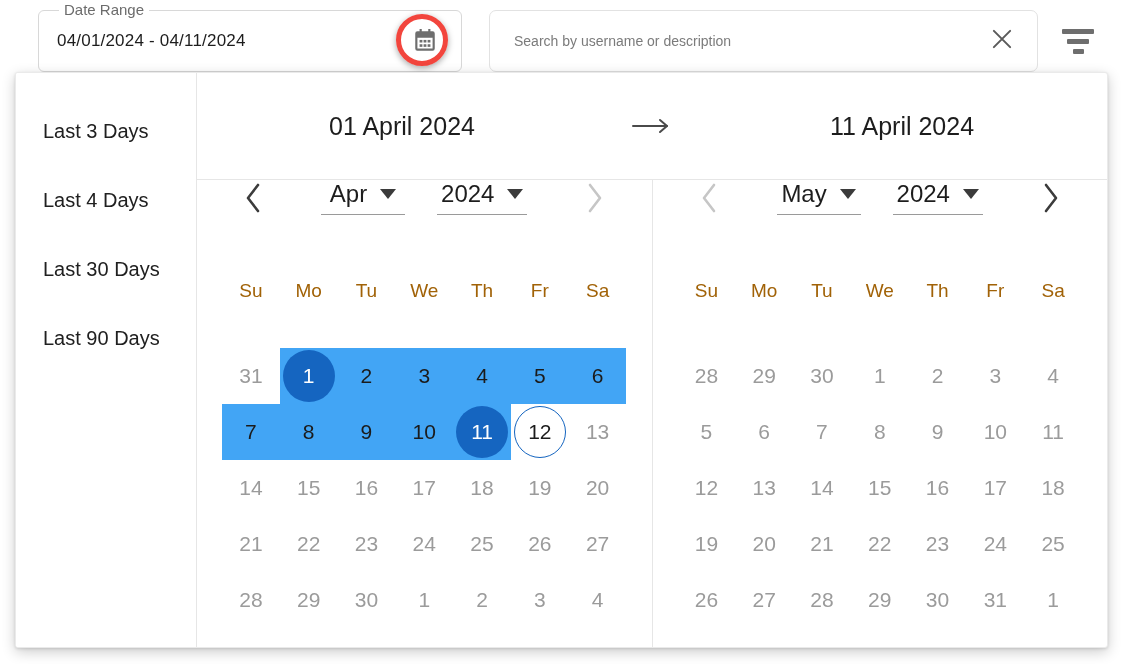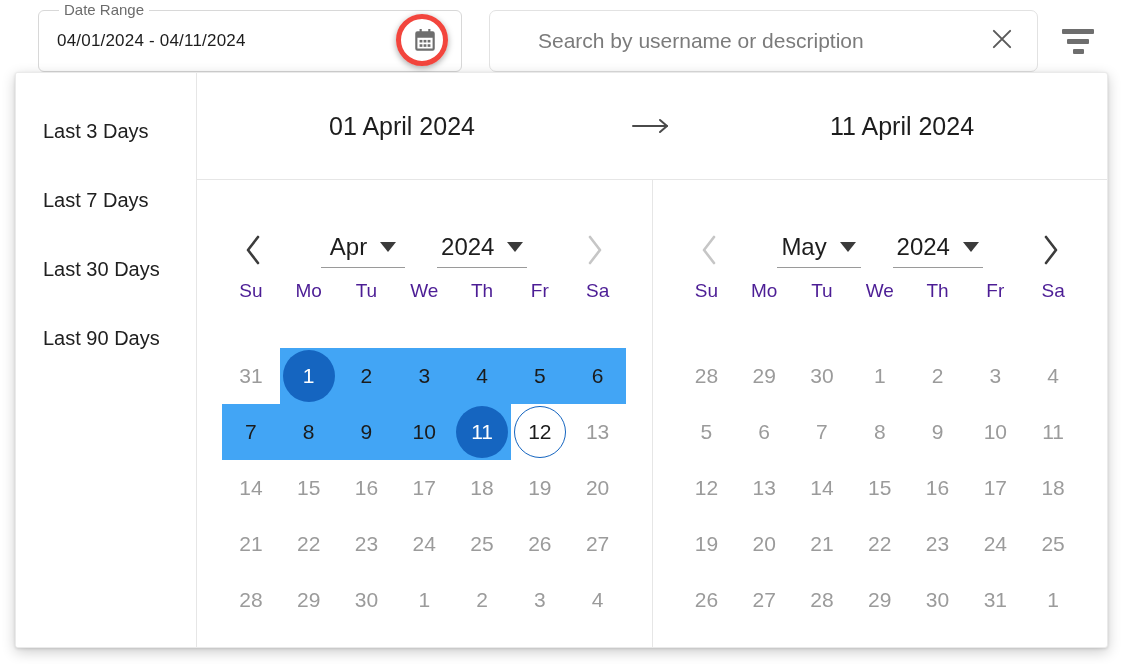--- a/index.html
+++ b/index.html
@@ -41,21 +41,21 @@
     box-shadow: 0 2px 6px rgba(0,0,0,.35);
   }
 
   .search-field {
     position: absolute; left: 489px; top: 10px; width: 549px; height: 62px;
     border: 1px solid #e2e2e2; border-radius: 7px; background: #fff;
   }
   .search-input {
     position: absolute; left: 22px; top: 0; width: 440px; height: 60px;
     border: none; outline: none; background: transparent;
-    font-family: "Liberation Sans", sans-serif; font-size: 21px; color: #4d7c0f; margin-left: 24px;
+    font-family: "Liberation Sans", sans-serif; font-size: 14px; color: #4d7c0f;
   }
   .search-input::placeholder { color: #7b7b7b; opacity: 1; }
   .clear-btn {
     position: absolute; right: 18px; top: 50%; transform: translateY(-50%);
     width: 34px; height: 34px; display: flex; align-items: center; justify-content: center;
     cursor: pointer;
   }
   .filter-btn {
     position: absolute; left: 1056px; top: 24px; width: 44px; height: 34px;
     display: flex; flex-direction: column; align-items: center; justify-content: center;
@@ -90,21 +90,21 @@
   .range-date {
     flex: 1; text-align: center; font-size: 25px; color: #1d1d1d; white-space: nowrap;
   }
   .range-arrow { flex: 0 0 90px; display: flex; align-items: center; justify-content: center; }
 
   .months { flex: 1; display: flex; min-height: 0; }
   .month { flex: 1; min-width: 0; padding: 0 25px; }
   .month.left { border-right: 1px solid #e6e6e6; }
 
   .month-nav {
-    height: 88px; display: flex; align-items: flex-end; justify-content: space-between;
+    height: 88px; display: flex; align-items: flex-start; justify-content: space-between;
     padding: 0 13px;
     gap: 44px;
   }
   .nav-arrow {
     width: 36px; height: 36px; display: flex; align-items: center; justify-content: center;
     cursor: pointer;
   }
   .nav-selects { display: flex; align-items: center; gap: 32px; }
   .sel {
     display: flex; align-items: center; gap: 13px; cursor: pointer;
@@ -114,21 +114,21 @@
   .sel-label { font-size: 24px; color: #1d1d1d; }
   .caret {
     width: 0; height: 0; border-left: 8px solid transparent; border-right: 8px solid transparent;
     border-top: 10px solid #3b3b3b;
   }
 
   .weekdays, .week {
     display: grid; grid-template-columns: repeat(7, 1fr);
   }
   .weekdays { height: 46px; align-items: center; }
-  .wd { text-align: center; font-size: 19px; color: #4c1d95; }
+  .wd { text-align: center; font-size: 19px; color: #a16207; }
 
   .grid { position: relative; margin-top: 34px; }
   .week { height: 56px; position: relative; }
   .cell {
     position: relative; display: flex; align-items: center; justify-content: center;
     font-size: 21px; color: #9b9b9b; cursor: pointer; z-index: 2; height: 56px;
   }
   .cell .num { position: relative; z-index: 3; }
   .cell.in-range { color: #1b1b1b; }
   .cell.endpoint { color: #ffffff; }
@@ -194,21 +194,21 @@
     </div>
   </div>
 
   <div class="panel">
 
     <div class="presets">
       <div class="preset-item">
         <span>Last 3 Days</span>
       </div>
       <div class="preset-item">
-        <span>Last 7 Days</span>
+        <span>Last 4 Days</span>
       </div>
       <div class="preset-item">
         <span>Last 30 Days</span>
       </div>
       <div class="preset-item">
         <span>Last 90 Days</span>
       </div>
     </div>
 
     <div class="cal-area">

